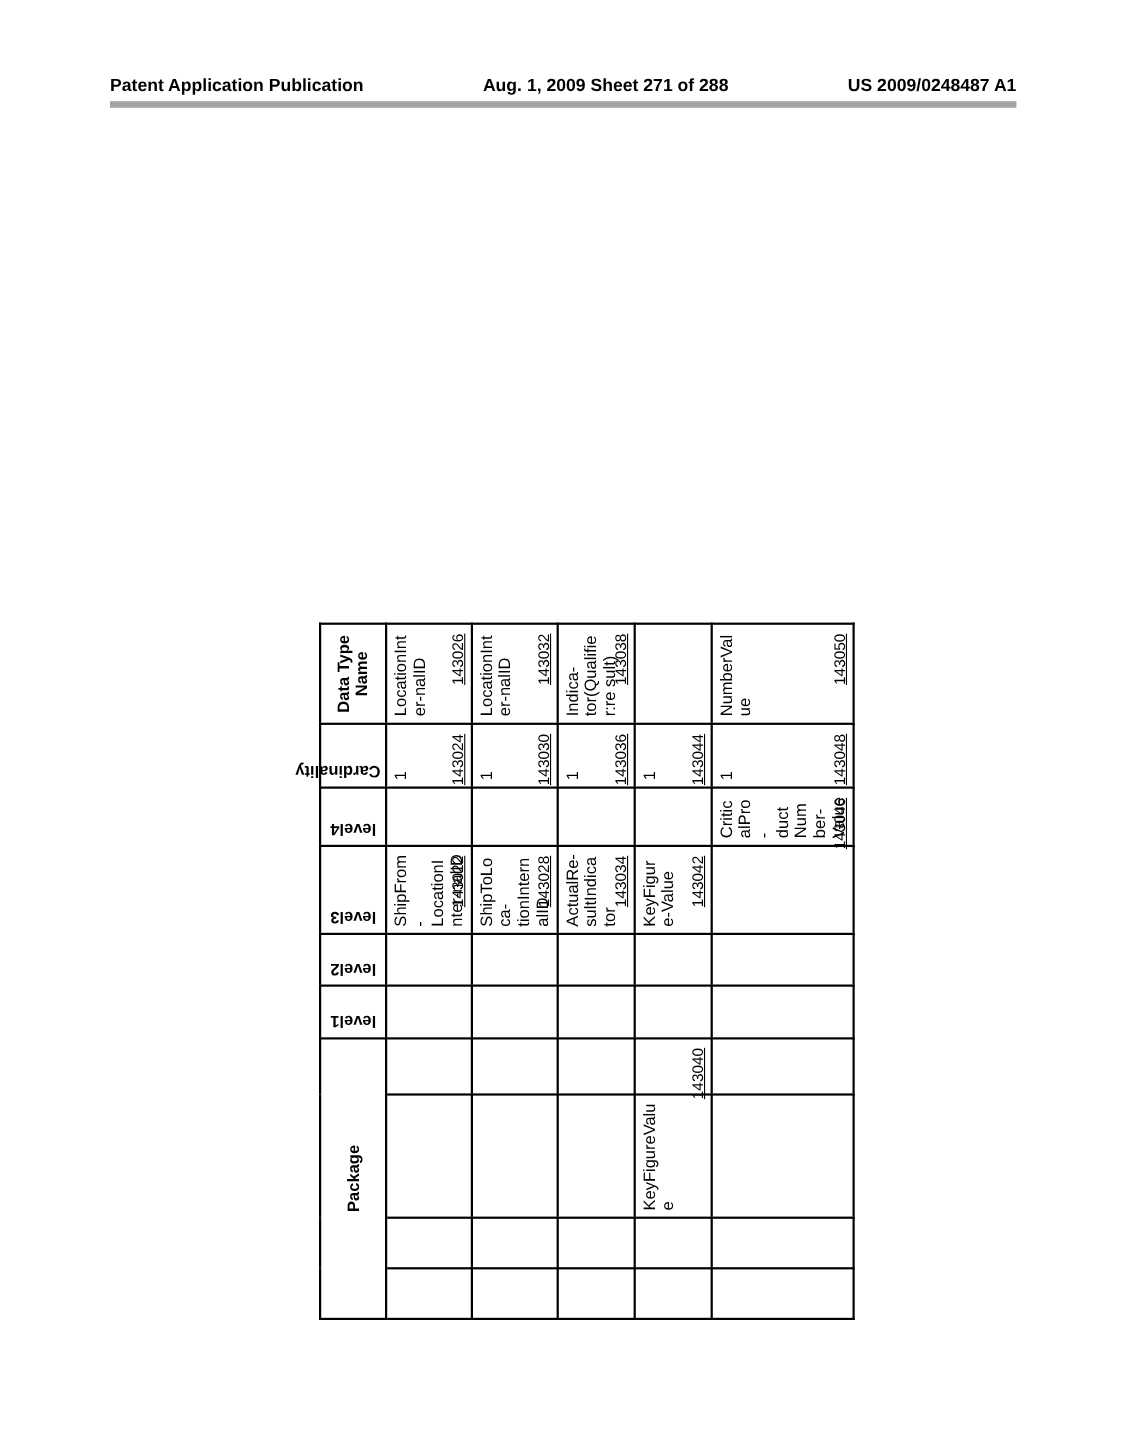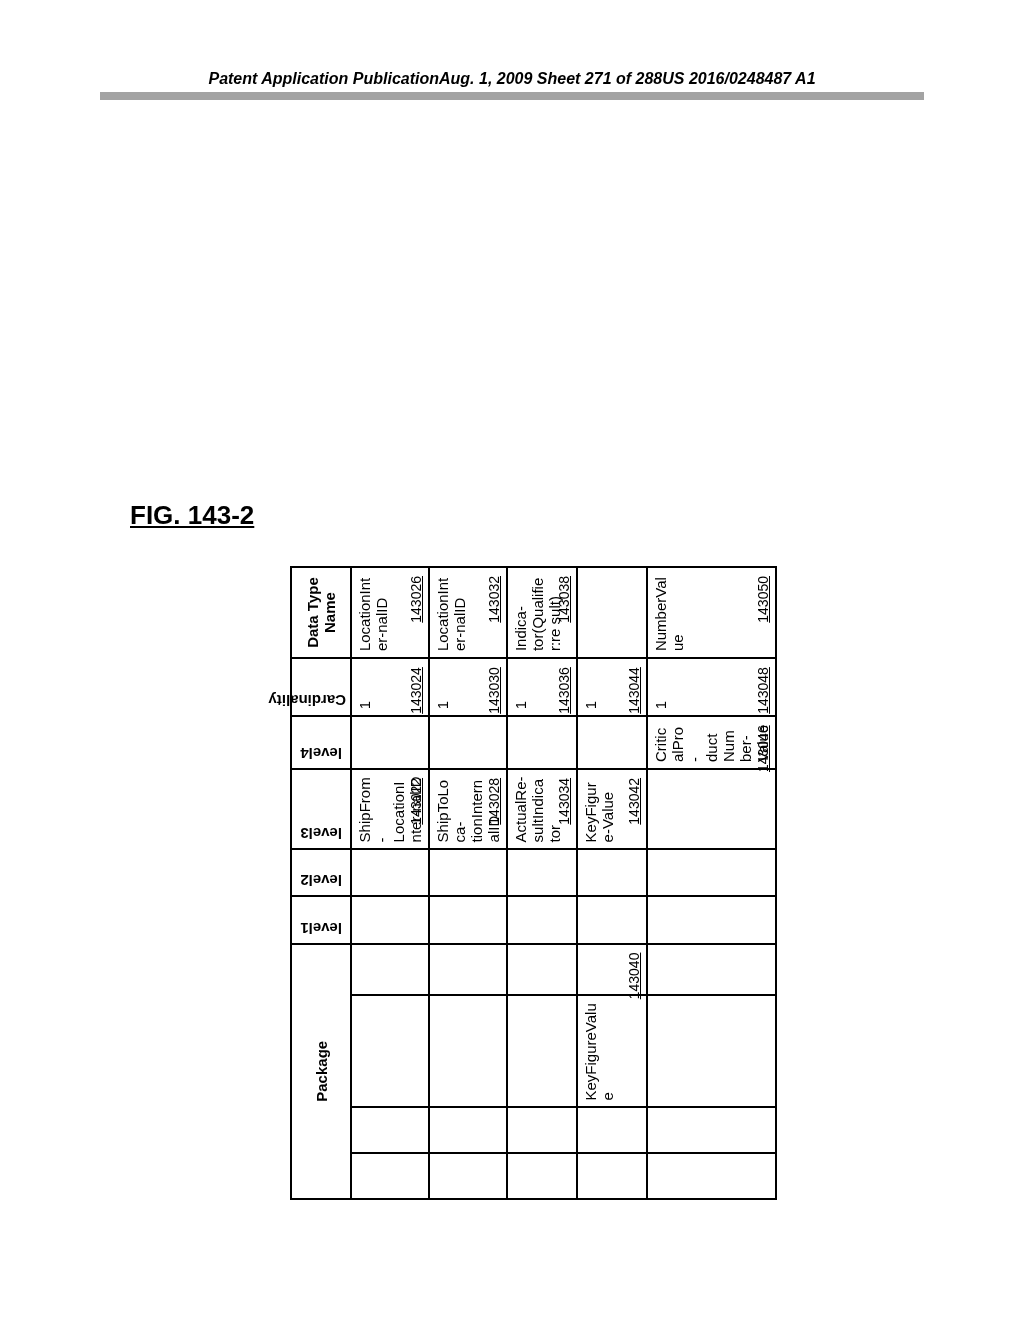--- a/index.html
+++ b/index.html
@@ -13,28 +13,27 @@
   }
   .page {
     position: absolute;
     top: 70px;
     left: 100px;
     width: 824px;
     height: 1180px;
   }
   .hdr {
     width: 100%;
-    border-bottom: 8px solid #a3a3a3;
+    border-bottom: 6px solid #a3a3a3;
     display: flex;
-    justify-content: center;
+    justify-content: space-between;
     font-size: 16px;
     font-weight: bold;
     padding-bottom: 4px;
     margin-bottom: 18px;
-    font-style: italic;
   }
   .figlabel {
     font-size: 26px;
     font-weight: bold;
     text-decoration: underline;
     writing-mode: horizontal-tb;
     margin-top: 400px;
     margin-left: 30px;
   }
   .rotwrap {
@@ -97,24 +96,23 @@
   col.c9 { width: 80px; }
   col.c10{ width: 120px; }
 </style>
 </head>
 <body>
 
 <div class="page">
   <div class="hdr">
     <span>Patent Application Publication</span>
     <span>Aug. 1, 2009  Sheet 271 of 288</span>
-    <span>US 2016/0248487 A1</span>
+    <span>US 2009/0248487 A1</span>
   </div>
 
-  <div class="figlabel">FIG. 143-2</div>
 
   <div class="rotwrap">
     <table class="fig">
       <colgroup>
         <col class="c1">
           <col class="c2">
           <col class="c3">
           <col class="c4">
         <col class="c5">
           <col class="c6">

